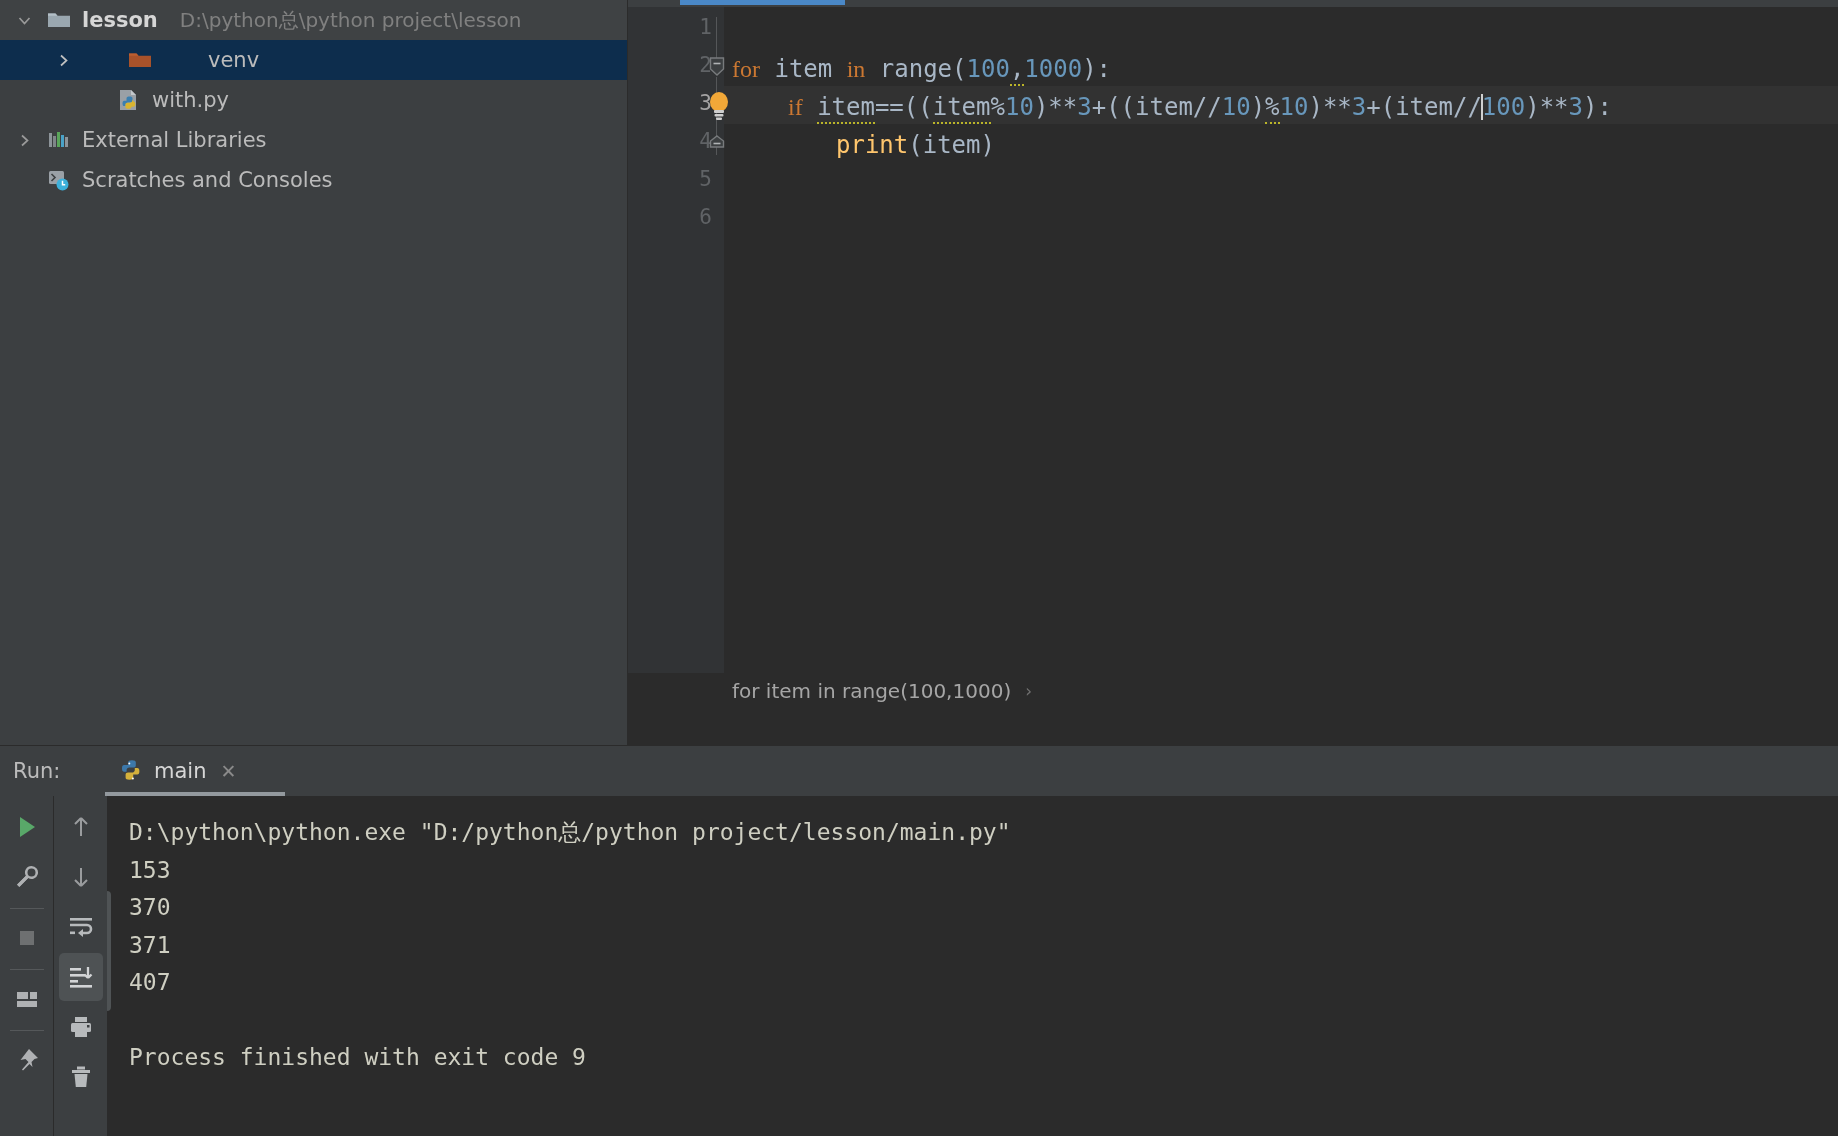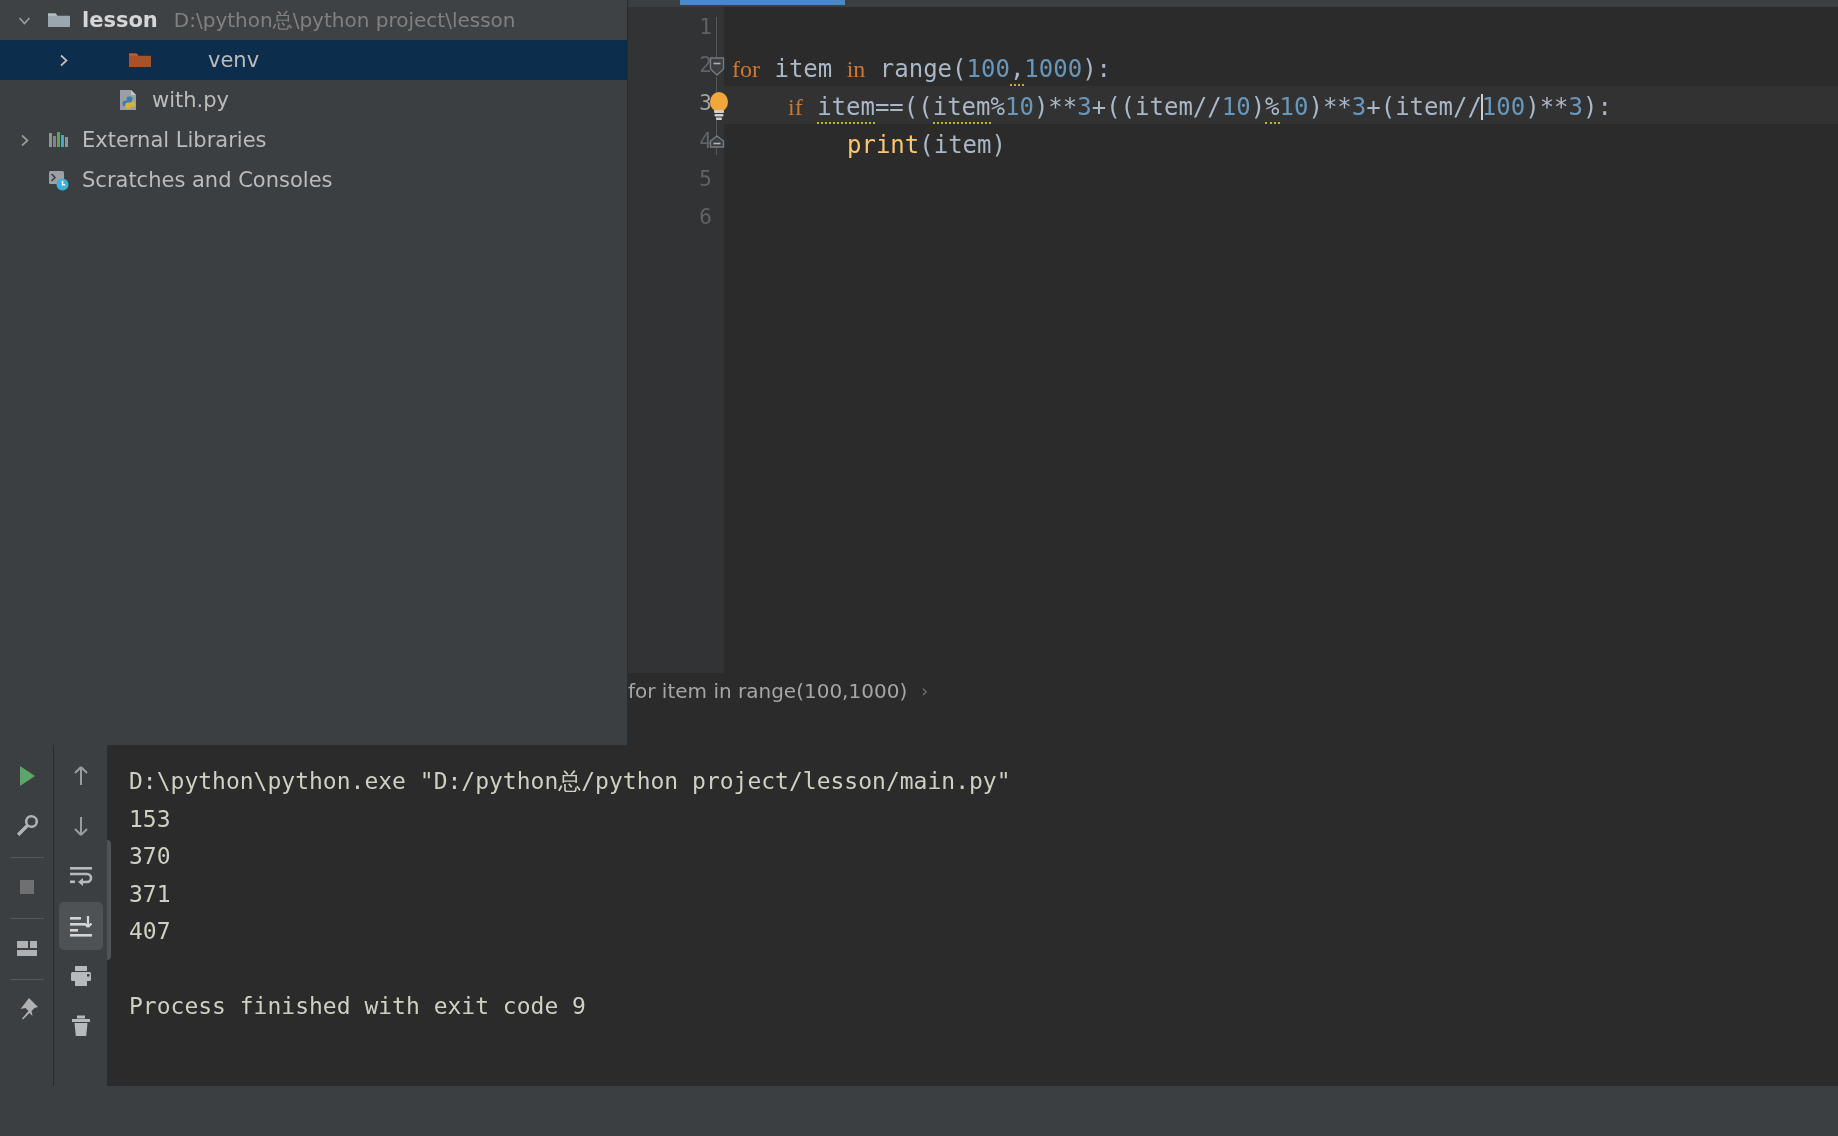--- a/index.html
+++ b/index.html
@@ -20,21 +20,21 @@
     display:flex;align-items:center;height:40px;padding-left:6px;
     color:#bbbbbb;font-size:21px;white-space:nowrap;cursor:default;
   }
   .row.sel{background:#0d2d4d;gap:45px;}
   .row.head{background:#3f4244;}
   .arrow{width:36px;height:40px;display:flex;align-items:center;justify-content:center;color:#9a9a9a;font-size:17px;flex:0 0 36px;}
   .arrow svg{display:block;}
   .ico{width:34px;height:40px;display:flex;align-items:center;justify-content:center;flex:0 0 34px;}
   .lbl{margin-left:6px;}
   .lbl.bold{font-weight:bold;color:#d6d6d6;}
-  .path{margin-left:16px;color:#808080;font-size:20px;}
+  .path{margin-left:22px;color:#808080;font-size:20px;}
   .indent1{padding-left:36px;}
 
   
   .editor{position:relative;flex:1;height:745px;background:#2b2b2b;}
   .tabstrip{height:7px;background:#3c3f41;position:relative;}
   .tabstrip .active{position:absolute;left:52px;top:0;width:165px;height:5px;background:#4a88c7;}
   .edbody{position:relative;height:702px;background:#2b2b2b;overflow:hidden;}
 
   .gutter{position:absolute;left:0;top:0;width:96px;height:702px;background:#313335;}
   .gnum{position:absolute;right:12px;width:60px;text-align:right;color:#606366;
@@ -51,21 +51,21 @@
     font-size:24px;color:#a9b7c6;white-space:pre;
   }
   .kw{color:#cc7832;font-family:Liberation Serif, serif;}
   .num{color:#6897bb;}
   .fn{color:#ffc66d;}
   .wavy{border-bottom:2px dotted #bbb529;padding-bottom:1px;}
   .caret{display:inline-block;width:2px;height:26px;background:#d0d0d0;vertical-align:-5px;margin:0 -1px;}
 
   .breadcrumbs{
     position:absolute;left:0;bottom:0;width:100%;height:36px;background:#2b2b2b;
-    display:flex;align-items:center;color:#a6a6a6;font-size:20px;
+    display:flex;align-items:center;color:#a6a6a6;font-size:20px;padding-left:104px;
     box-sizing:border-box;white-space:nowrap;
   }
   .bsep{margin:0 14px;color:#707070;font-size:17px;}
 
   
   .runpanel{position:absolute;left:0;top:745px;width:1838px;height:391px;background:#3c3f41;}
   .runhead{height:50px;display:flex;align-items:center;position:relative;border-top:1px solid #2b2b2b;}
   .runlabel{margin-left:13px;color:#bbbbbb;font-size:21px;}
   .runtab{
     position:absolute;left:105px;top:0;height:50px;display:flex;align-items:center;
@@ -217,31 +217,47 @@
             <rect x="10" y="21" width="10" height="3" rx="1" fill="#cfcfcf"></rect>
             <rect x="10.5" y="25" width="9" height="2.6" rx="1" fill="#cfcfcf"></rect>
             <rect x="12" y="28.6" width="6" height="2.4" rx="1" fill="#cfcfcf"></rect>
           </svg>
         </div>
 
         <div class="code" style="top:48px;"><span class="kw">for</span> item <span class="kw">in</span> range(<span class="num">100</span><span class="wavy">,</span><span class="num">1000</span>):</div>
 
         <div class="code" style="top:86px;left:160px;"><span class="kw">if</span> <span class="wavy">item</span>==((<span class="wavy">item</span>%<span class="num">10</span>)**<span class="num">3</span>+((item//<span class="num">10</span>)<span class="wavy">%</span><span class="num">10</span>)**<span class="num">3</span>+(item//<span class="caret"></span><span class="num">100</span>)**<span class="num">3</span>):</div>
 
-        <div class="code" style="top:124px;left:219px;"><span class="fn">print</span>(item)</div>
+        <div class="code" style="top:124px;left:208px;"><span class="fn">print</span>(item)</div>
 
         <div class="breadcrumbs">
           <span>for item in range(100,1000)</span>
           <span class="bsep">›</span>
         </div>
       </div>
     </div>
   </div>
 
   <div class="runpanel">
+    <div class="runhead">
+      <span class="runlabel">Run:</span>
+      <div class="runtab">
+        <span class="pyico">
+          <svg width="24" height="24" viewBox="0 0 24 24">
+            <path d="M9.2 3.2 c0-1.3 1.1-2 3.8-2 s3.8 .7 3.8 2 v3.2 c0 1.3-1 2.1-2.4 2.1 H10.4 c-1.6 0-2.8 1.1-2.8 2.6 v1.6 H5.1 c-1.3 0-2.1-1.1-2.1-3.3 s.8-3.3 2.1-3.3 h4.1 Z" fill="#3c78aa"></path>
+            <circle cx="10.3" cy="4.5" r="1" fill="#ffffff"></circle>
+            <path d="M14.8 11 c1.3 0 2.1 1.1 2.1 3.3 s-.8 3.3-2.1 3.3 h-4.1 v3.2 c0 1.3-1.1 2-3.8 2 s-3.8-.7-3.8-2 v-3.2 c0-1.3 1-2.1 2.4-2.1 h4 c1.6 0 2.8-1.1 2.8-2.6 V11 Z" fill="#d4b13c" transform="translate(3.5,-2)"></path>
+            <circle cx="13.9" cy="19.6" r="1" fill="#ffffff"></circle>
+          </svg>
+        </span>
+        <span>main</span>
+        <span class="x">✕</span>
+      </div>
+      <div class="tabunder"></div>
+    </div>
 
     <div class="runbody">
 
       <div class="toolcol">
         <div class="tbtn">
           <svg width="26" height="26" viewBox="0 0 26 26">
               <path d="M6 3 L21 13 L6 23 Z" fill="#59a869"></path>
             </svg>
         </div>
         <div class="tbtn">

